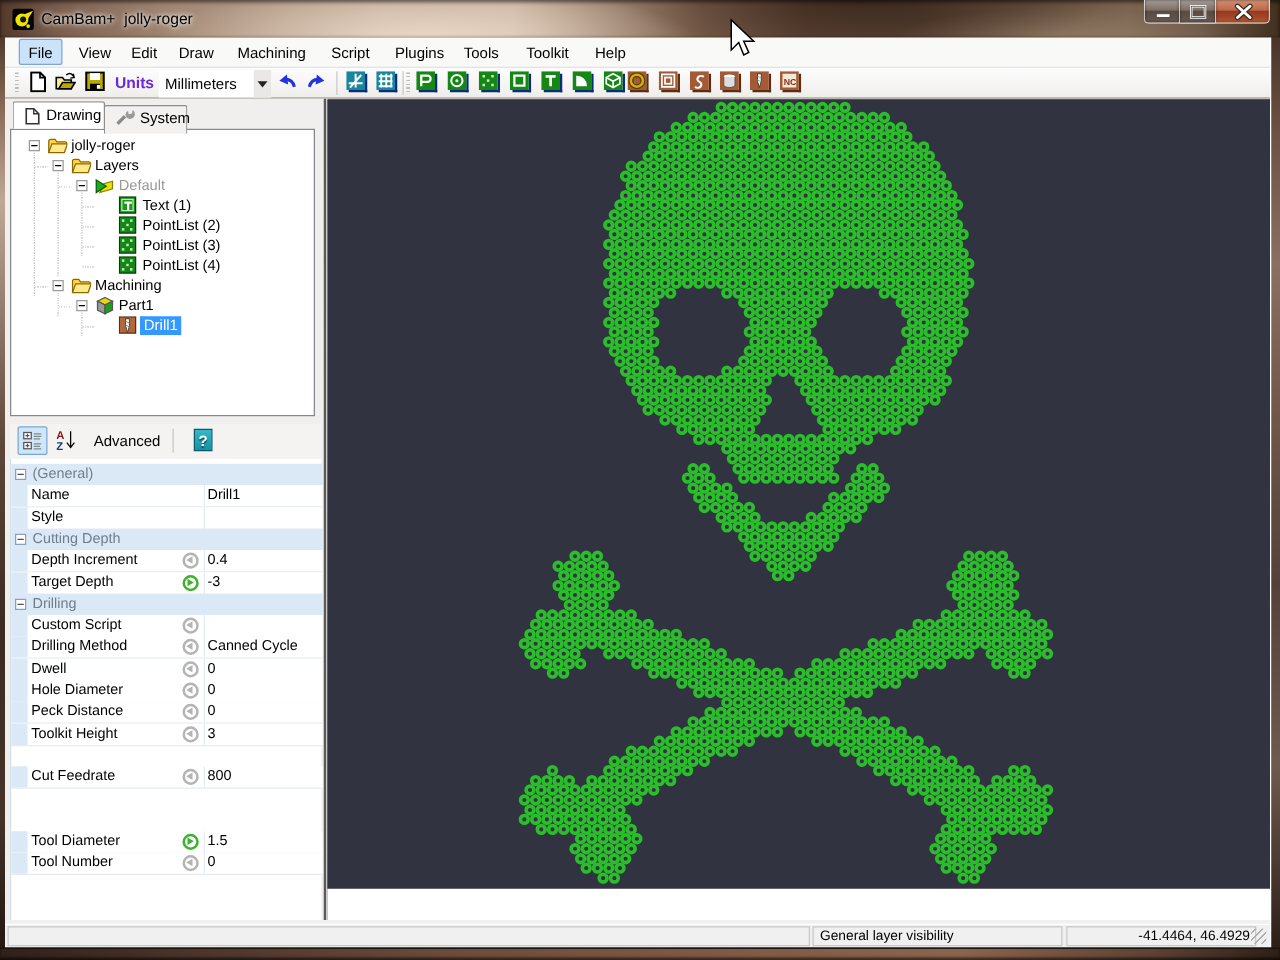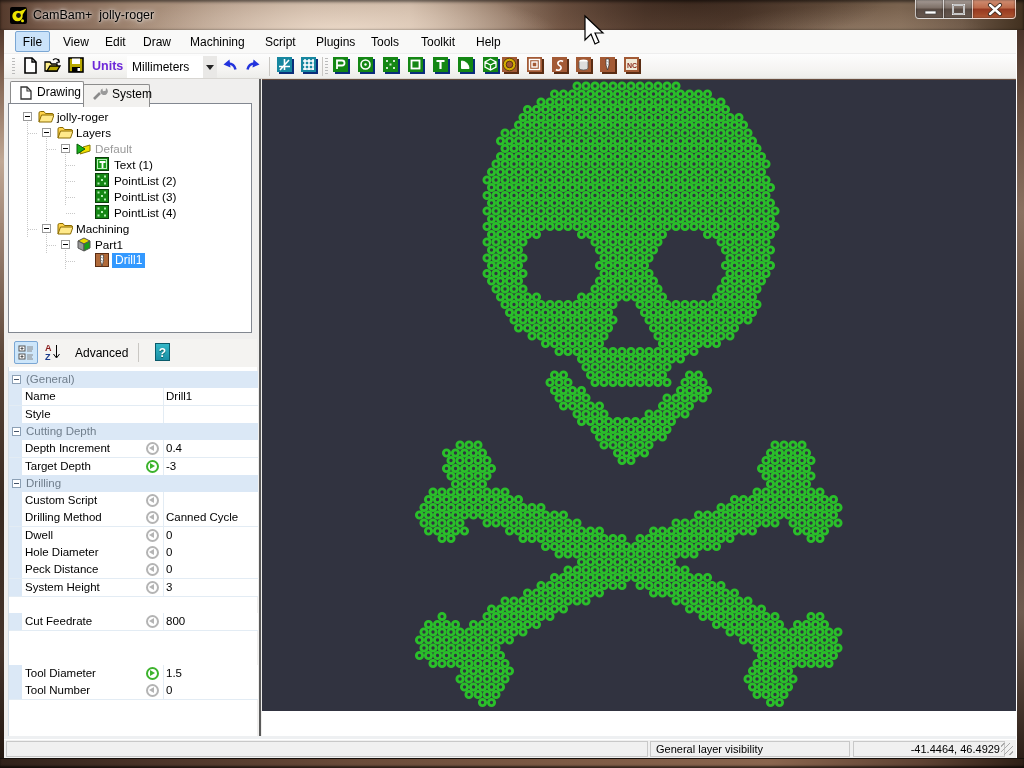--- a/index.html
+++ b/index.html
@@ -506,21 +506,21 @@
     </div>
     <div class="prow" style="top:194.3px">
       <div class="gut"></div>
       <span class="nm">Peck Distance</span>
       <div class="pbtn gr" style="left:137px"></div>
       <div class="vline"></div>
       <span class="val ital">0</span>
     </div>
     <div class="prow" style="top:211.6px">
       <div class="gut"></div>
-      <span class="nm">System Height</span>
+      <span class="nm">Toolkit Height</span>
       <div class="pbtn gr" style="left:137px"></div>
       <div class="vline"></div>
       <span class="val ital">3</span>
     </div>
     <div class="prow" style="top:246.2px">
       <div class="gut"></div>
       <span class="nm">Cut Feedrate</span>
       <div class="pbtn gr" style="left:137px"></div>
       <div class="vline"></div>
       <span class="val ital">800</span>

